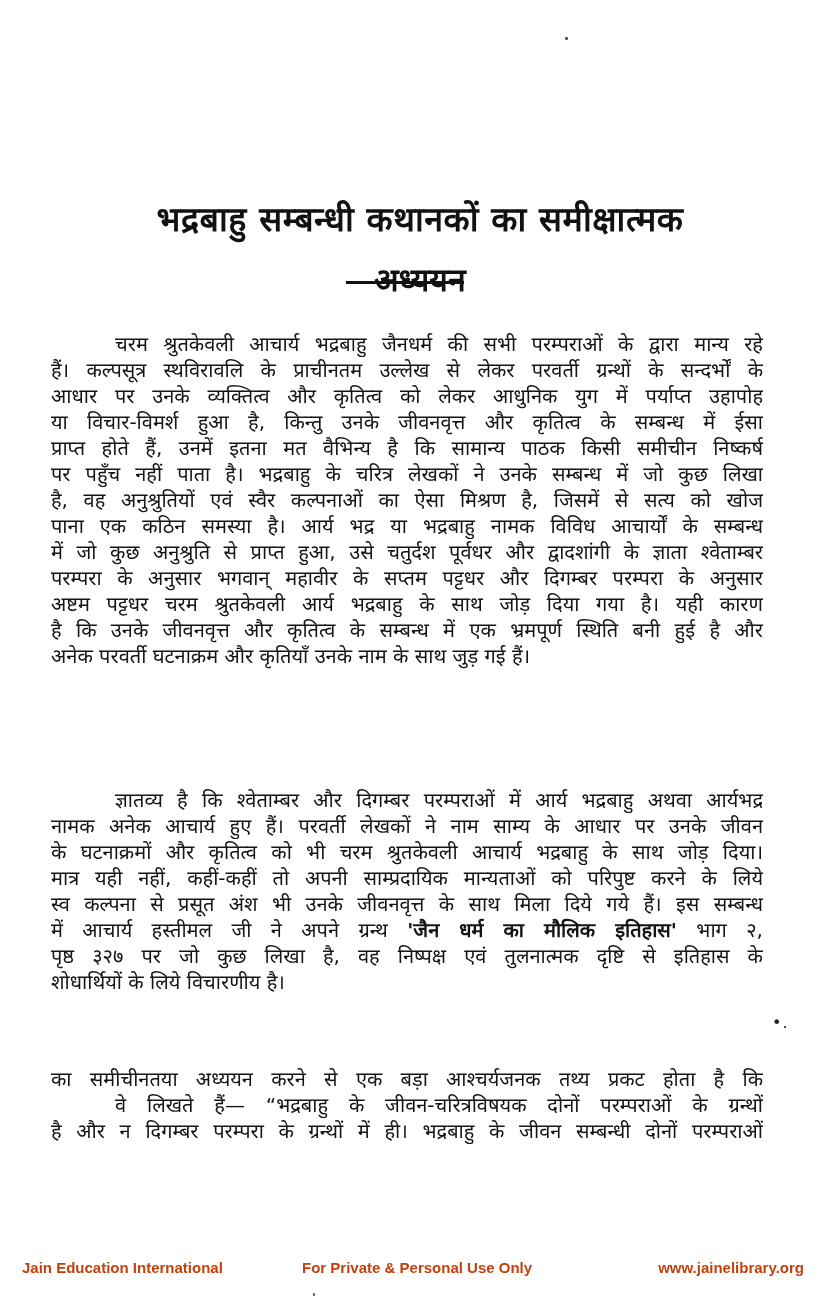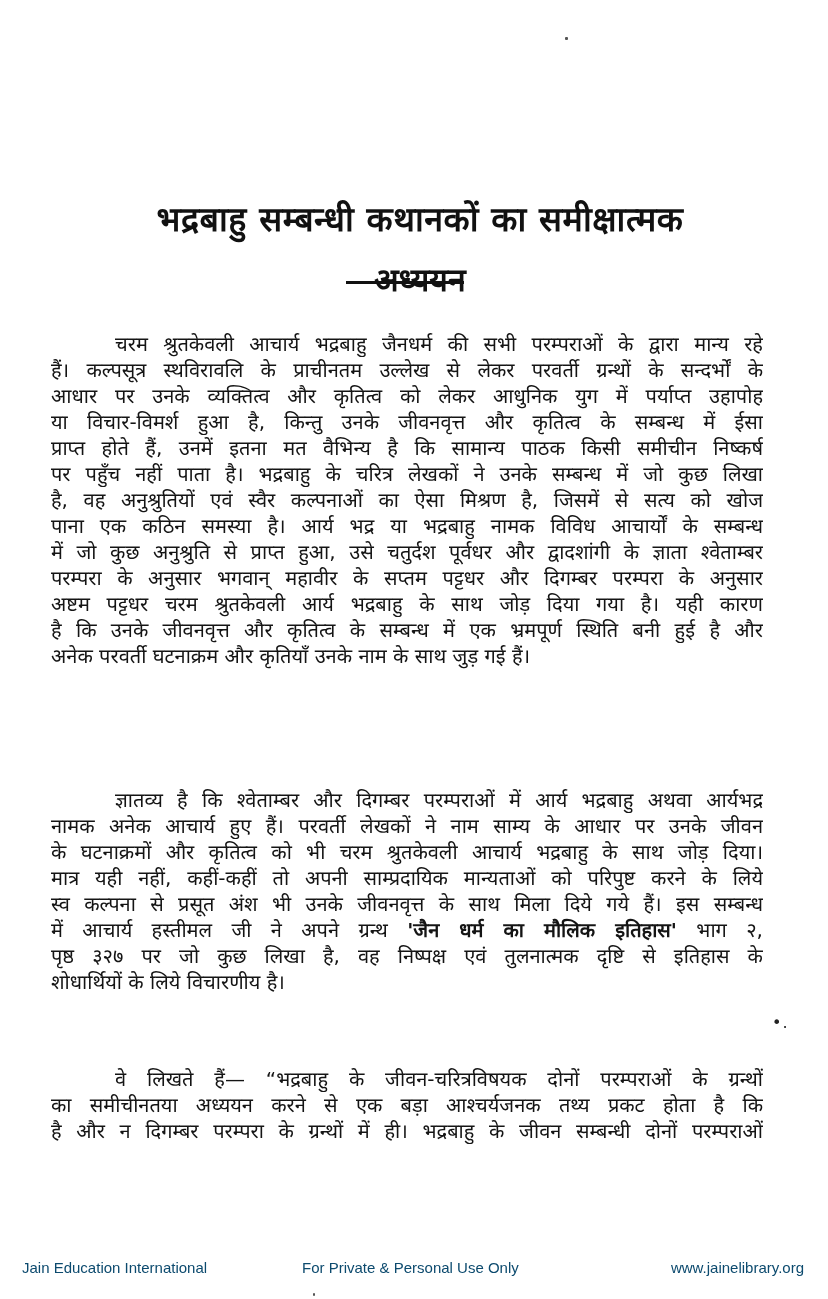--- a/index.html
+++ b/index.html
@@ -78,22 +78,23 @@
     .p2 { top: 787px; }
     .p3 { top: 1066px; }
     .book-title {
       font-weight: bold;
     }
     .footer {
       position: absolute;
       top: 1259px;
       font-family: "Liberation Sans", sans-serif;
       font-size: 15px;
-      color: #0c4a6e;
+      color: #c2410c;
       white-space: nowrap;
+      font-weight: bold;
     }
     .footer-left { left: 22px; }
     .footer-center { left: 302px; }
     .footer-right { right: 24px; }
     .margin-mark {
       position: absolute;
       left: 772px;
       top: 1013px;
       font-size: 16px;
       color: #222;
@@ -134,22 +135,22 @@
     <div class="line">मात्र यही नहीं, कहीं-कहीं तो अपनी साम्प्रदायिक मान्यताओं को परिपुष्ट करने के लिये</div>
     <div class="line">स्व कल्पना से प्रसूत अंश भी उनके जीवनवृत्त के साथ मिला दिये गये हैं। इस सम्बन्ध</div>
     <div class="line"><span>में आचार्य हस्तीमल जी ने अपने ग्रन्थ </span><span class="book-title">'जैन धर्म का मौलिक इतिहास'</span><span> भाग २,</span></div>
     <div class="line">पृष्ठ ३२७ पर जो कुछ लिखा है, वह निष्पक्ष एवं तुलनात्मक दृष्टि से इतिहास के</div>
     <div class="line last">शोधार्थियों के लिये विचारणीय है।</div>
   </div>
 
   <span class="margin-mark">•.</span>
 
   <div class="body-text p3">
+    <div class="line">का समीचीनतया अध्ययन करने से एक बड़ा आश्चर्यजनक तथ्य प्रकट होता है कि</div>
     <div class="line indent">वे लिखते हैं— “भद्रबाहु के जीवन-चरित्रविषयक दोनों परम्पराओं के ग्रन्थों</div>
-    <div class="line">का समीचीनतया अध्ययन करने से एक बड़ा आश्चर्यजनक तथ्य प्रकट होता है कि</div>
     <div class="line">है और न दिगम्बर परम्परा के ग्रन्थों में ही। भद्रबाहु के जीवन सम्बन्धी दोनों परम्पराओं</div>
   </div>
 
   <div class="footer footer-left">Jain Education International</div>
   <div class="footer footer-center">For Private &amp; Personal Use Only</div>
   <div class="footer footer-right">www.jainelibrary.org</div>
 
   <span class="speck" style="left:313px; top:1293px; width:2px; height:3px;"></span>
 </div>
 

